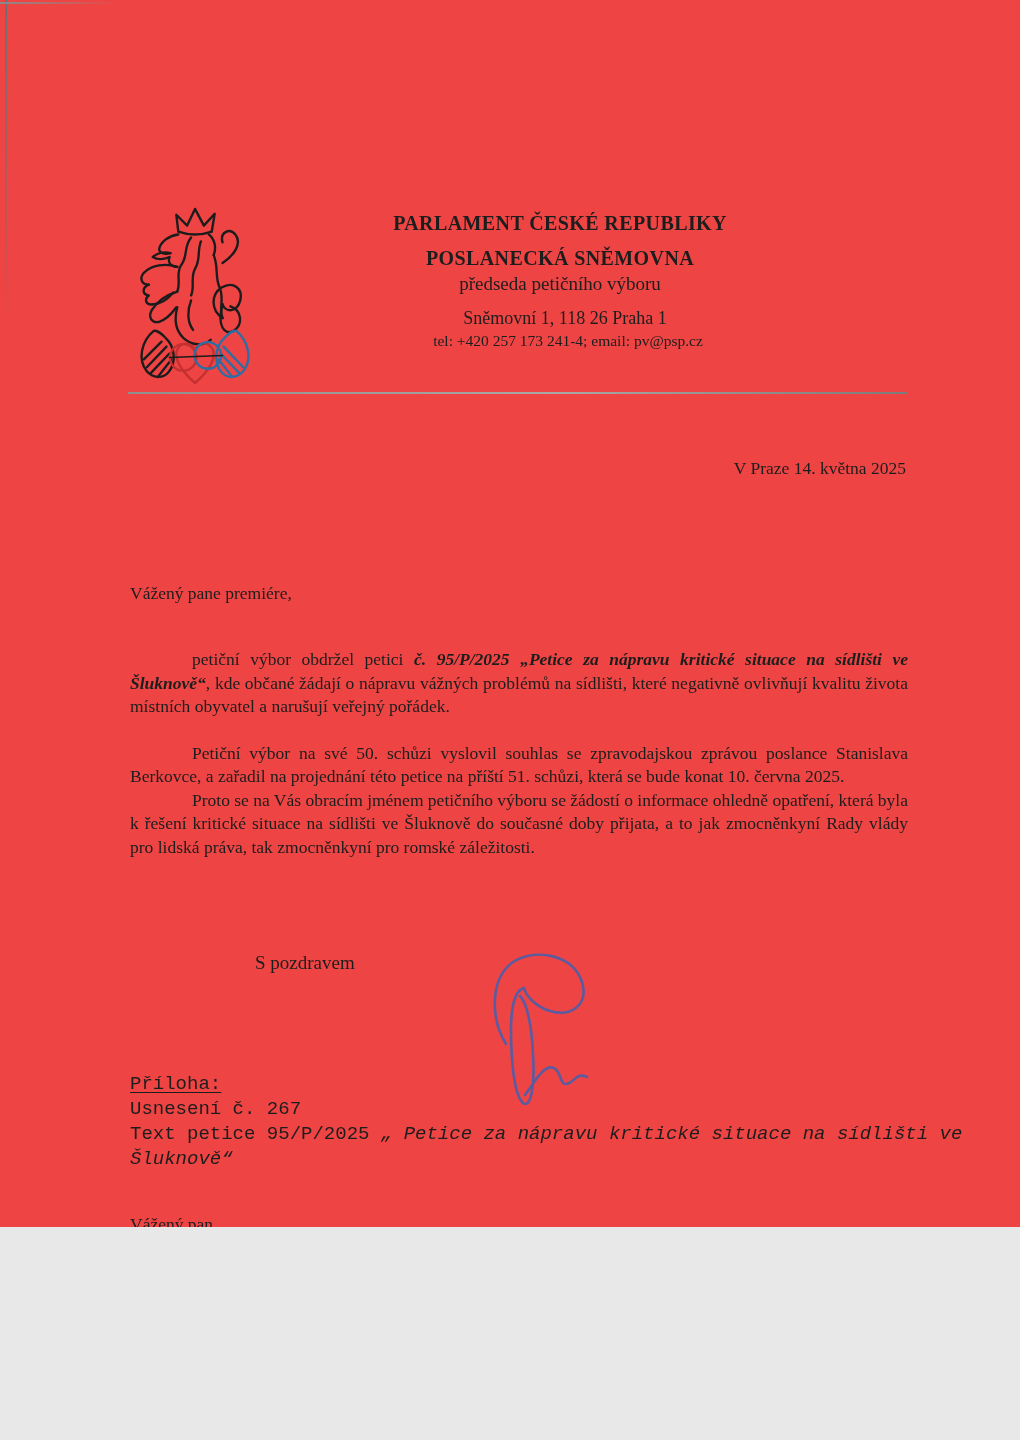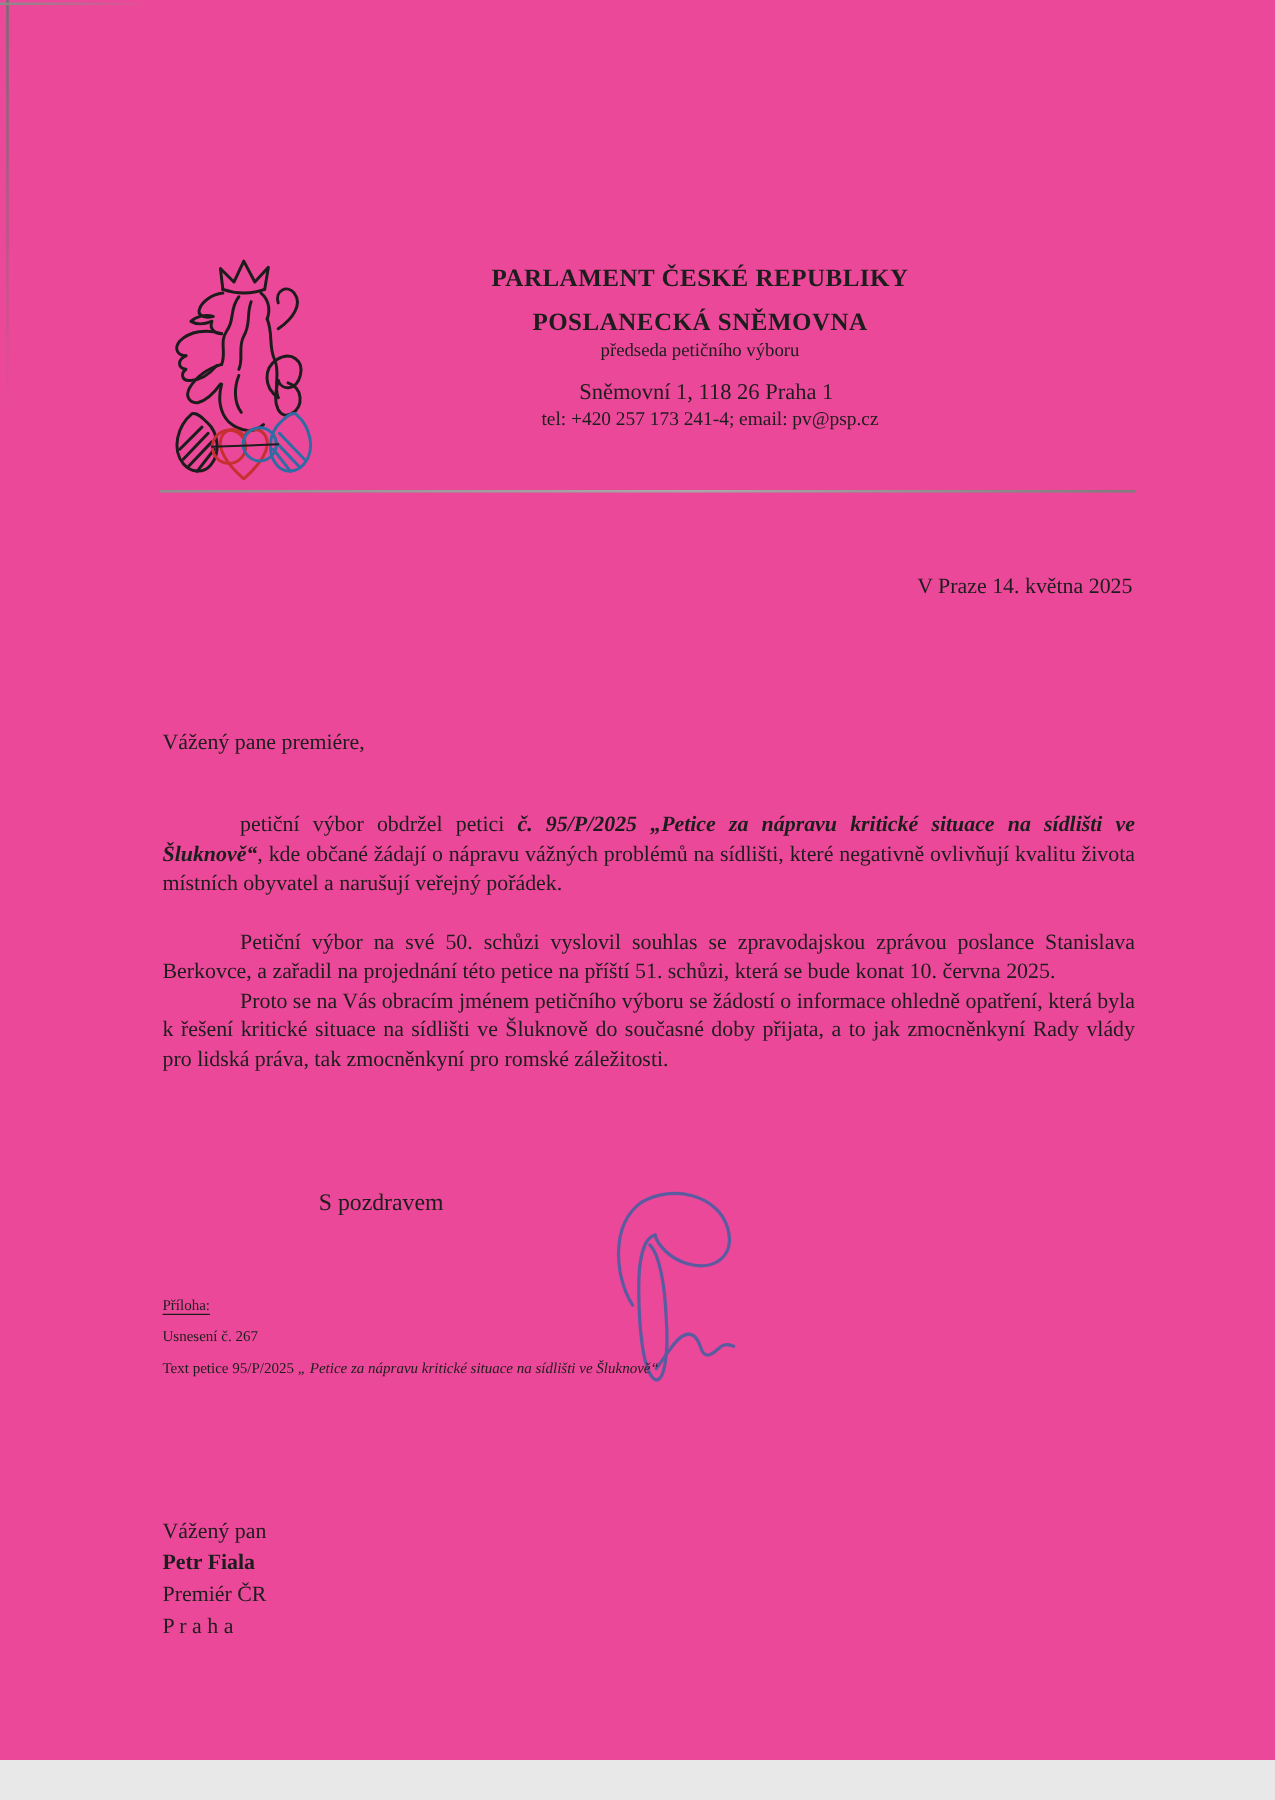--- a/index.html
+++ b/index.html
@@ -1,22 +1,22 @@
 <!DOCTYPE html>
 <html lang="cs"><head>
 <meta charset="utf-8">
 <title>Scanned letter</title>
 <style>
   html, body { margin: 0; padding: 0; background: #e8e8e8; }
   .page {
     position: relative;
     width: 1020px;
-    height: 1408px;
+    height: 1227px;
     margin: 0 auto;
-    background: #ec4899;
+    background: #ef4444;
     overflow: hidden;
     font-family: "Liberation Serif", "DejaVu Serif", serif;
     color: #1d1d1d;
   }
   
   .scan-edge-left {
     position: absolute; left: 5px; top: 0; width: 2px; height: 330px;
     background: linear-gradient(to bottom, #6f6f6f, rgba(150,150,150,0));
   }
   .scan-edge-top {
@@ -28,21 +28,21 @@
   .logo { position: absolute; left: 132px; top: 202px; }
   .head-text {
     position: absolute; left: 220px; top: 212px; width: 680px;
     text-align: center;
   }
   .head-org1, .head-org2 {
     font-size: 20px; font-weight: bold; letter-spacing: 0.4px;
   }
   .head-org2 { margin-top: 12px; }
   .head-name { margin-top: 15px; font-size: 16.5px; font-weight: bold; }
-  .head-role { margin-top: 3px; font-size: 15px; }
+  .head-role { margin-top: 3px; font-size: 19px; }
   .head-addr { margin-top: 13px; font-size: 18px; margin-left: 10px; }
   .head-contact { margin-top: 3px; font-size: 15.5px; padding-left: 16px; }
   .head-rule {
     position: absolute; left: 128px; top: 392px; width: 780px; height: 2px;
     background: linear-gradient(to right, #8f8f8f, #a8a8a8 55%, #7c7c7c);
   }
 
   
   .dateline {
     position: absolute; left: 130px; top: 458px; width: 776px;
@@ -59,21 +59,21 @@
   .bodytext .gap-after { margin-bottom: 23px; }
   .bodytext .gap-before { margin-top: 20px; }
   .bi { font-weight: bold; font-style: italic; }
 
   .closing {
     position: absolute; left: 255px; top: 952px; font-size: 19px;
   }
   .signature { position: absolute; left: 478px; top: 944px; }
 
   .attachments {
-    position: absolute; left: 130px; top: 1032px; font-size: 12px; line-height: 25px;
+    position: absolute; left: 130px; top: 1072px; font-size: 19px; line-height: 25px; font-family: Liberation Mono, monospace;
   }
   .attach-label { text-decoration: underline; text-underline-offset: 3px; }
   .it { font-style: italic; }
 
   .recipient {
     position: absolute; left: 130px; top: 1212px; font-size: 17.5px; line-height: 25.4px;
   }
   .bold { font-weight: bold; }
 </style>
 </head>

